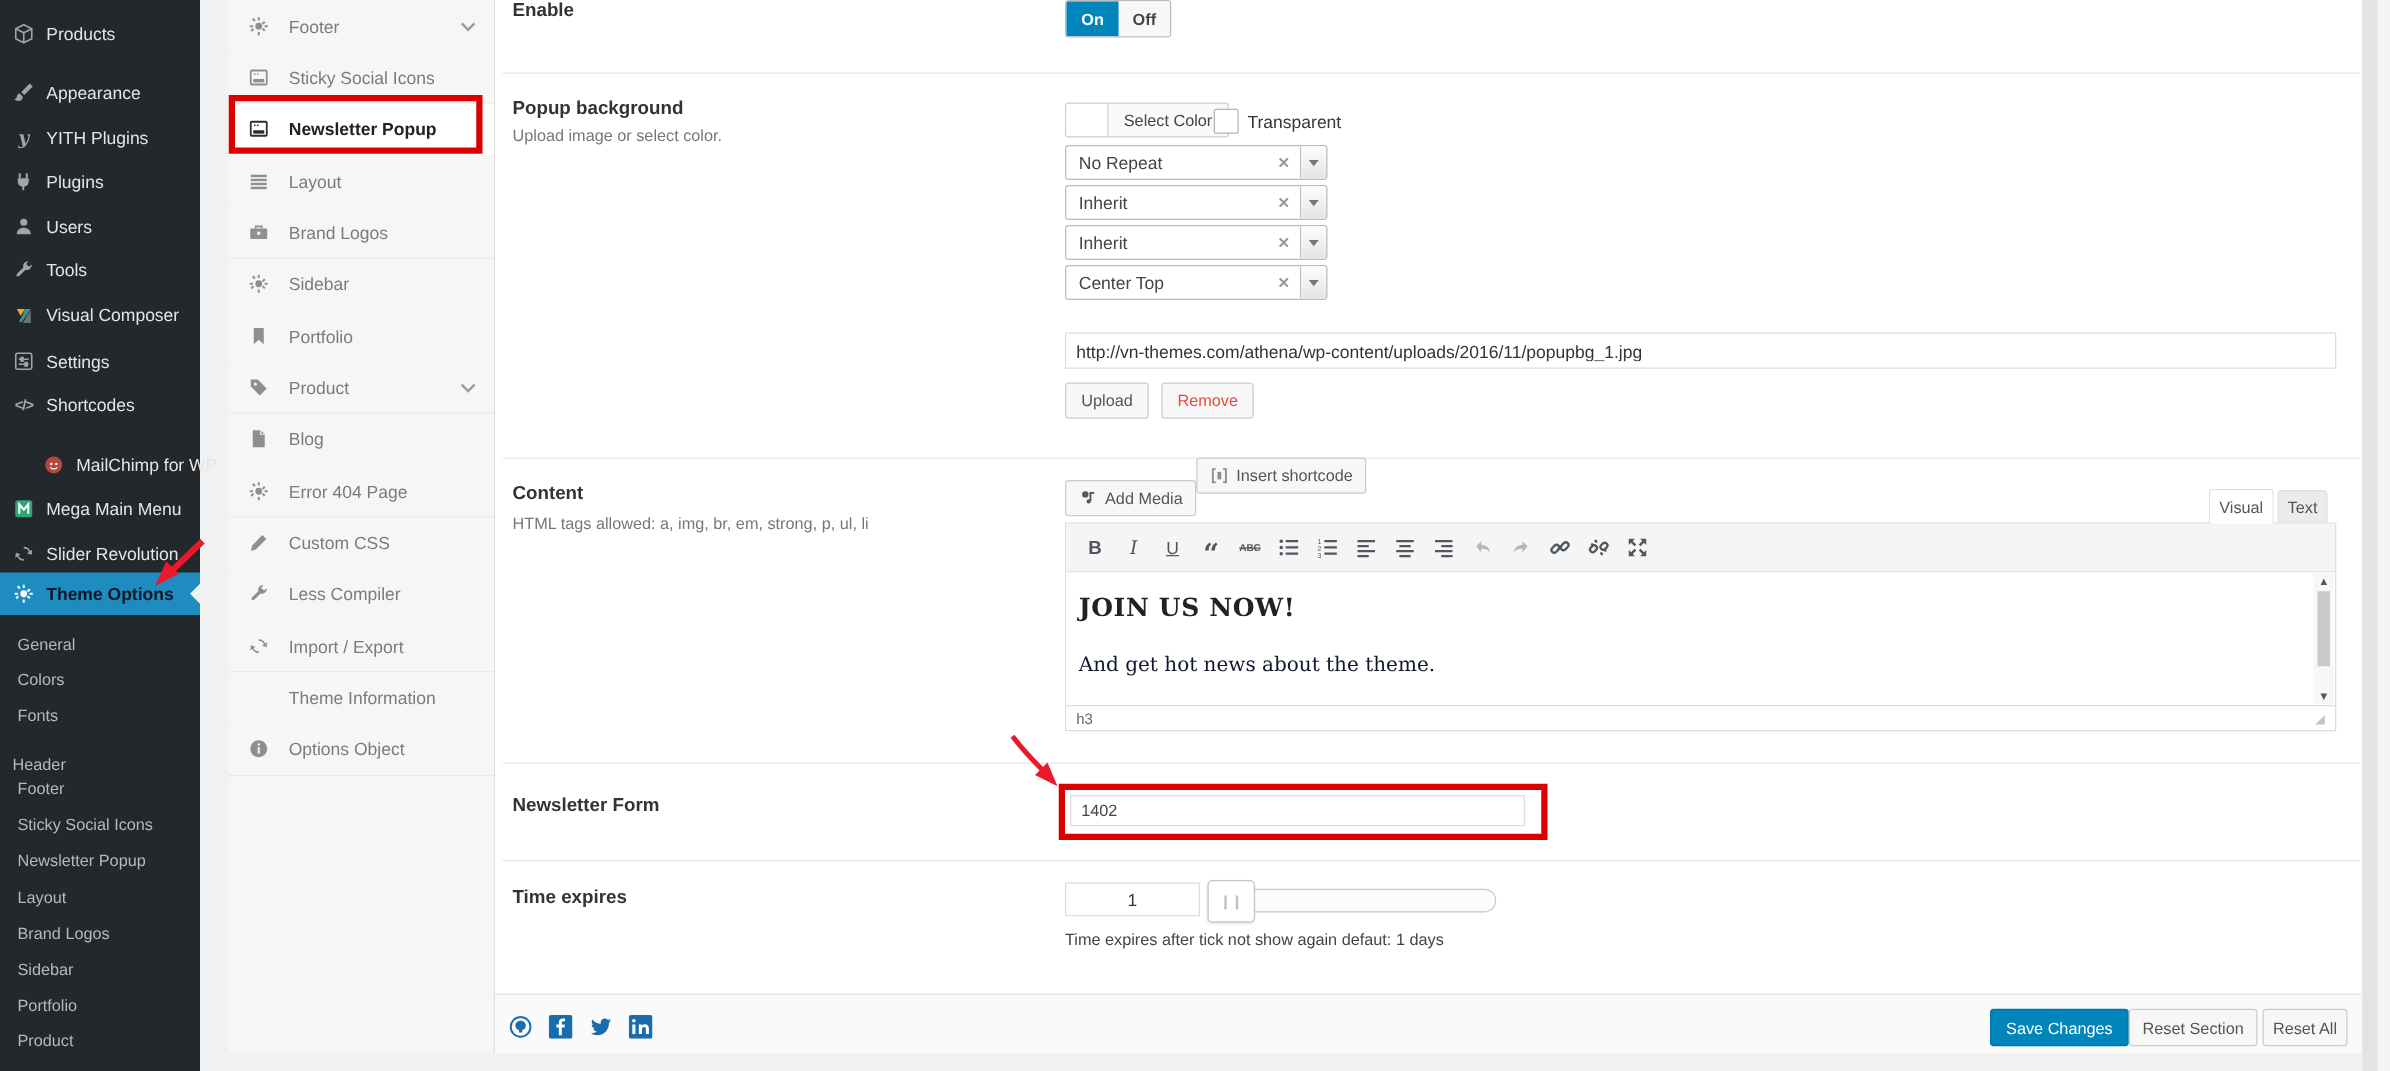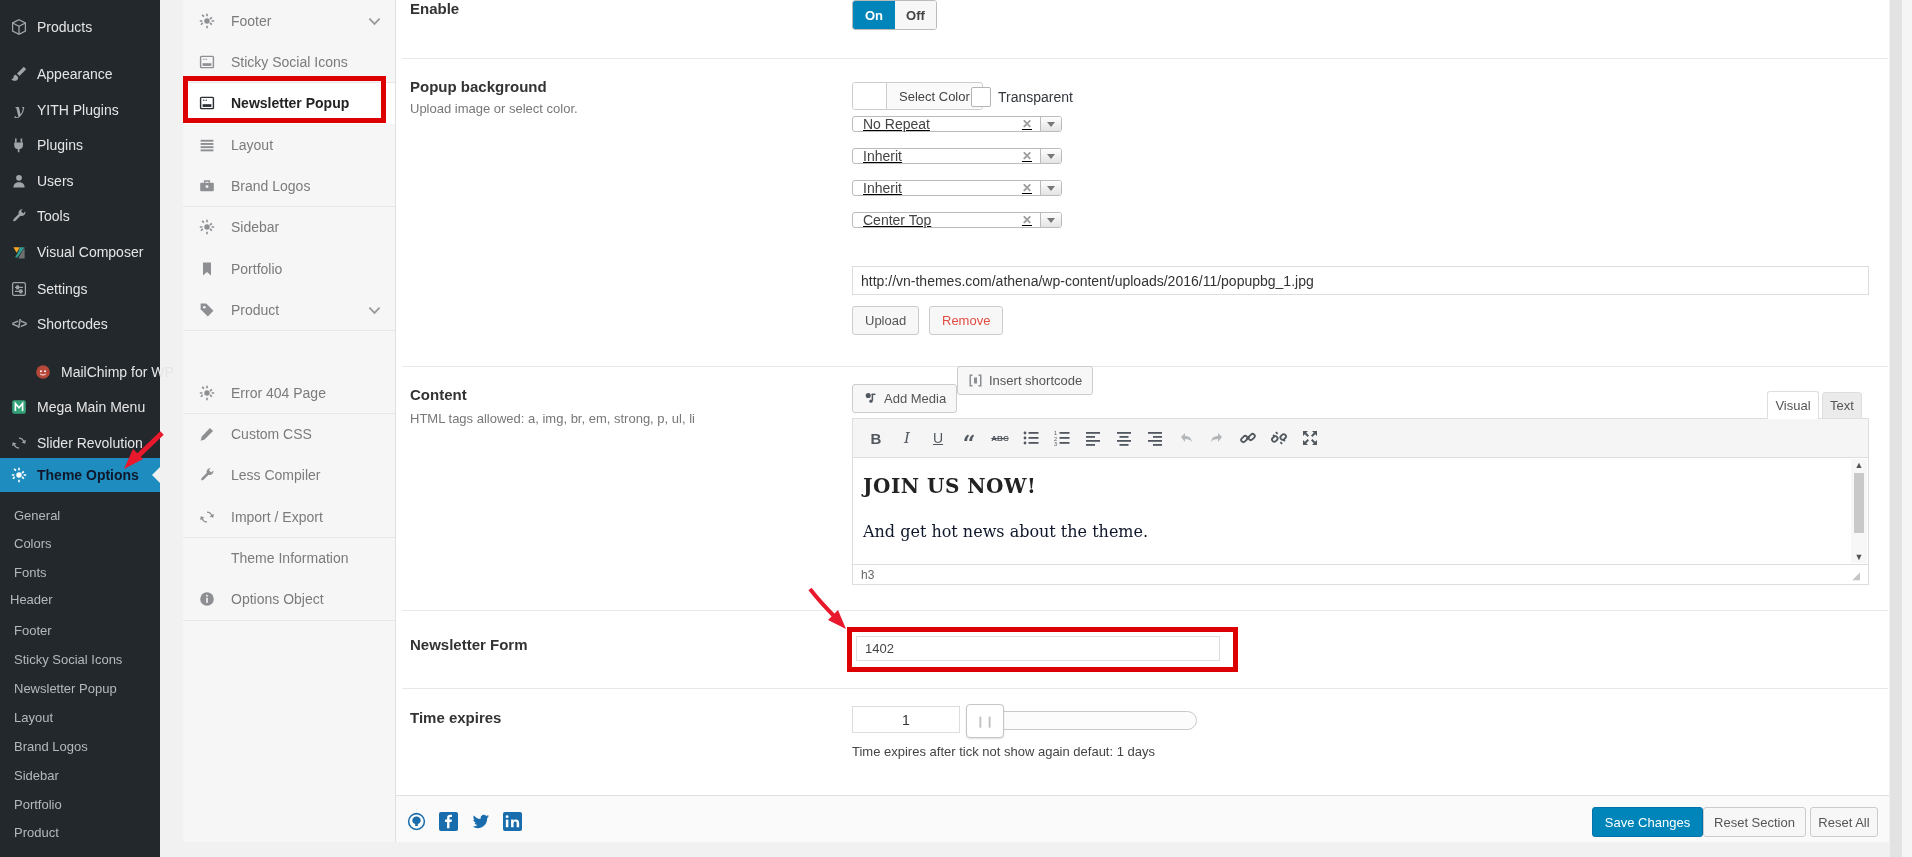--- a/index.html
+++ b/index.html
@@ -44,21 +44,21 @@
   .switch .off{background:#f7f7f7;color:#444;font-weight:bold;font-size:13px;padding:0 11px;display:flex;align-items:center;cursor:pointer;}
 
   
   .colorctl{position:absolute;left:852px;top:82px;height:26px;display:flex;border:1px solid #ccc;border-radius:3px;overflow:hidden;background:#fff;}
   .colorctl .swatch{width:33px;background:#fff;border-right:1px solid #ccc;}
   .colorctl .sel-label{display:flex;align-items:center;padding:0 12px;background:#fafafa;font-size:13px;color:#444;cursor:pointer;}
   .chk{position:absolute;left:971px;top:87px;width:18px;height:18px;background:#fff;border:1px solid #b4b4b4;border-radius:2px;cursor:pointer;}
   .chk-label{position:absolute;left:998px;top:89px;font-size:14px;color:#32373c;}
 
   
-  .sel2{position:absolute;left:852px;width:210px;height:16px;background:#fff;border:1px solid #bbb;border-radius:3px;display:flex;align-items:center;box-sizing:border-box;cursor:pointer;text-decoration:underline;}
+  .sel2{position:absolute;left:852px;width:210px;height:28px;background:#fff;border:1px solid #bbb;border-radius:3px;display:flex;align-items:center;box-sizing:border-box;cursor:pointer;}
   .sel2 .val{font-size:14px;color:#444;padding-left:10px;flex:1;}
   .sel2 .x{color:#999;font-weight:bold;font-size:12px;padding-right:8px;}
   .sel2 .arrowbox{width:20px;align-self:stretch;border-left:1px solid #bbb;background:linear-gradient(#fefefe,#e4e4e4);display:flex;align-items:center;justify-content:center;border-radius:0 2px 2px 0;}
   .sel2 .arrowbox i{border-left:4px solid transparent;border-right:4px solid transparent;border-top:5px solid #777;}
 
   .txt{position:absolute;background:#fff;border:1px solid #ddd;box-sizing:border-box;font-size:14px;color:#333;padding:0 8px;font-family:"Liberation Sans",sans-serif;}
 
   
   .medbtn{position:absolute;height:29px;padding:0 10px;gap:6px;}
   .tab{position:absolute;height:27px;display:flex;align-items:center;justify-content:center;font-size:13px;color:#555;border:1px solid #dedede;box-sizing:border-box;cursor:pointer;border-radius:3px 3px 0 0;}
@@ -208,21 +208,21 @@
           <svg viewBox="0 0 20 20" fill="currentColor">
             <circle cx="10" cy="10" r="3.4"></circle>
             <path d="M9 1h2v3.2H9zM9 15.8h2V19H9zM1 9h3.2v2H1zM15.8 9H19v2h-3.2zM3.2 3.2l1.5-1.5 2.2 2.2-1.4 1.5zM13.1 13.1l1.5-1.4 2.2 2.2-1.5 1.4zM1.7 14l2.2-2.3 1.5 1.5-2.3 2.2zM13.1 7l2.2-2.3 1.5 1.5-2.3 2.2z"></path>
           </svg>
         </span>
         <span>Theme Options</span>
       </div>
       <div class="wp-sub" style="top: 503px;">General</div>
       <div class="wp-sub" style="top: 531.9px;">Colors</div>
       <div class="wp-sub" style="top: 560.8px;">Fonts</div>
-      <div class="wp-sub" style="top: 587px; padding-left: 10px;">Header</div>
+      <div class="wp-sub" style="top: 599px; padding-left: 10px;">Header</div>
       <div class="wp-sub" style="top: 618.6px;">Footer</div>
       <div class="wp-sub" style="top: 647.5px;">Sticky Social Icons</div>
       <div class="wp-sub" style="top: 676.4px;">Newsletter Popup</div>
       <div class="wp-sub" style="top: 705.3px;">Layout</div>
       <div class="wp-sub" style="top: 734.2px;">Brand Logos</div>
       <div class="wp-sub" style="top: 763.1px;">Sidebar</div>
       <div class="wp-sub" style="top: 792px;">Portfolio</div>
       <div class="wp-sub" style="top: 820.9px;">Product</div>
     </aside>
 
@@ -308,20 +308,29 @@
         <span class="ic">
           <svg viewBox="0 0 20 20" fill="currentColor">
             <path d="M2 2h7l9 9-7 7-9-9z"></path>
             <circle cx="6.6" cy="6.6" r="1.6" fill="#f6f6f6"></circle>
           </svg>
         </span>
         <span>Product</span>
         <span class="chev"><svg viewBox="0 0 14 9" fill="none" stroke="currentColor" stroke-width="2">
             <path d="M1.5 1.5 7 7l5.5-5.5"></path>
           </svg></span>
+      </div>
+      <div class="p-item" style="top: 330.8px;">
+        <span class="ic">
+          <svg viewBox="0 0 20 20" fill="currentColor">
+            <path d="M4 1.5h8l4 4V18.5H4z"></path>
+            <path d="M12 1.5v4h4" fill="none" stroke="#f6f6f6" stroke-width="1.2"></path>
+          </svg>
+        </span>
+        <span>Blog</span>
       </div>
       <div class="p-item" style="top: 372.15px;">
         <span class="ic">
           <svg viewBox="0 0 20 20" fill="currentColor">
             <circle cx="10" cy="10" r="3.4"></circle>
             <path d="M9 1h2v3.2H9zM9 15.8h2V19H9zM1 9h3.2v2H1zM15.8 9H19v2h-3.2zM3.2 3.2l1.5-1.5 2.2 2.2-1.4 1.5zM13.1 13.1l1.5-1.4 2.2 2.2-1.5 1.4zM1.7 14l2.2-2.3 1.5 1.5-2.3 2.2zM13.1 7l2.2-2.3 1.5 1.5-2.3 2.2z"></path>
           </svg>
         </span>
         <span>Error 404 Page</span>
       </div>

